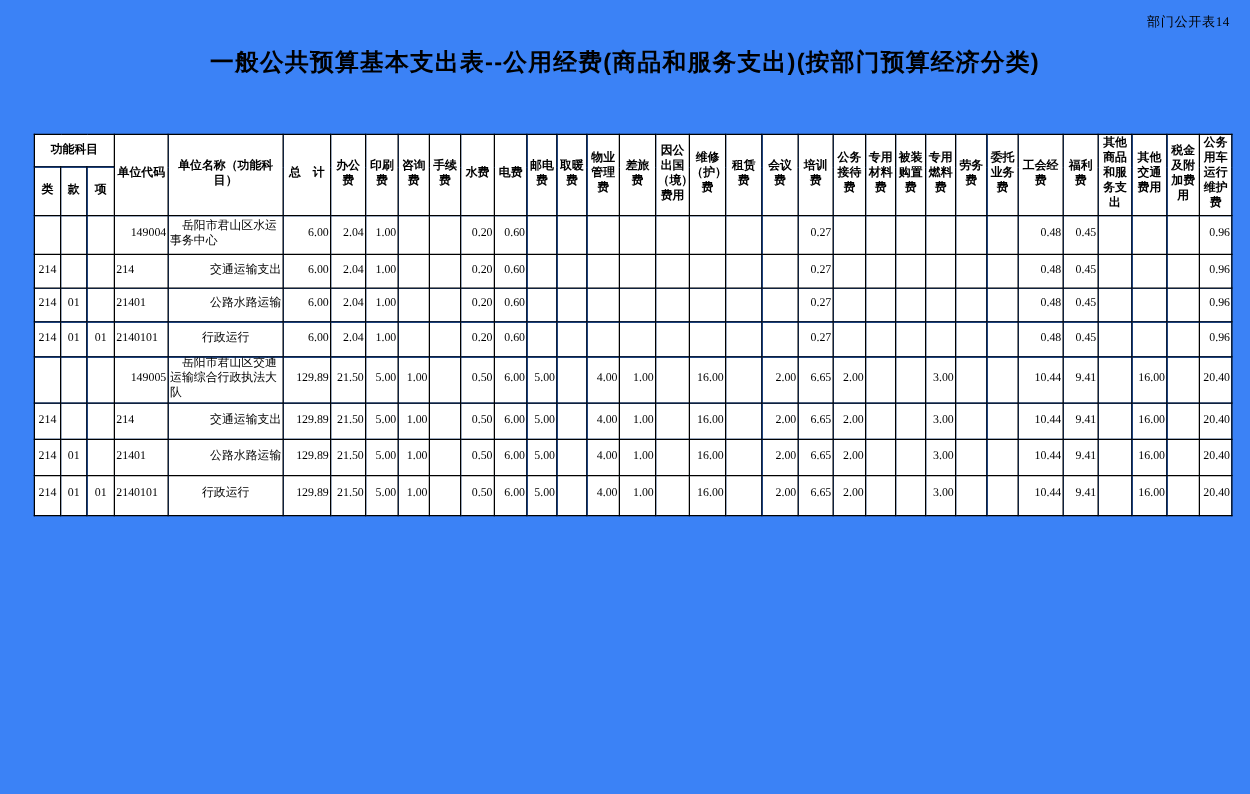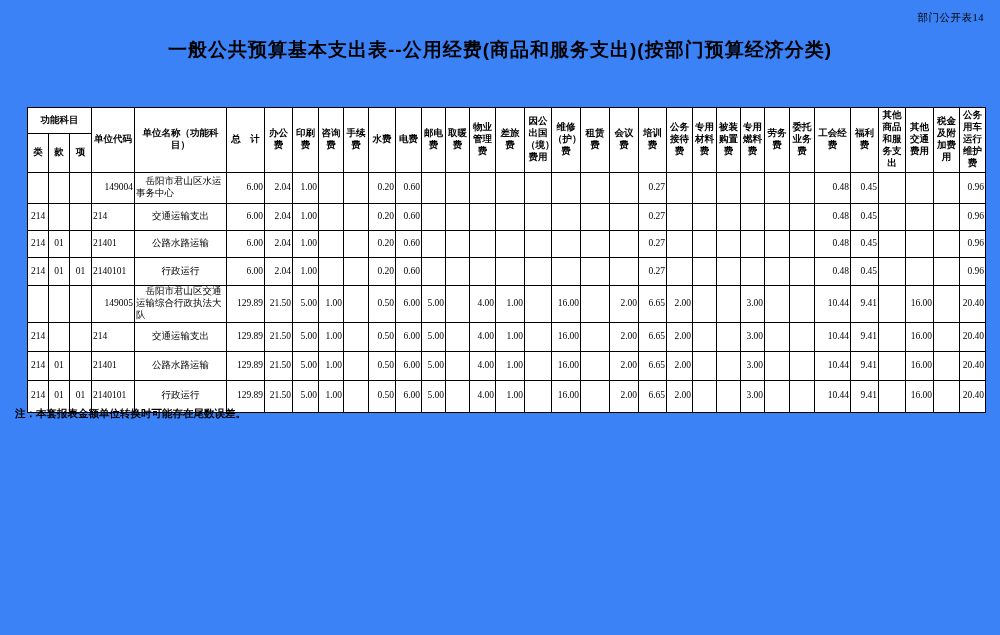--- a/index.html
+++ b/index.html
@@ -34,21 +34,21 @@
     vertical-align:middle; background:#fff;
   }
   table.budget th {
     font-weight:bold; text-align:center; word-break:break-all;
   }
   td.fn   { text-align:center; }
   td.num  { text-align:right; padding-right:2px; white-space:nowrap; }
   td.code-right { text-align:right; padding-right:2px; }
   td.code-left  { text-align:left;  padding-left:2px; }
   td.vbottom    { vertical-align:bottom; }
-  td.name-left   { text-align:center; padding:0 2px;font-family:Liberation Serif, serif; }
+  td.name-left   { text-align:right; padding:0 2px;font-family:Liberation Serif, serif; }
   td.name-center { text-align:center; }
   td.name-indent { text-align:left; padding:0 2px; text-indent:1em;margin-left:23px; }
   .note {
     position:absolute; top:407px; left:15px;
     font-size:10.5px; font-weight:bold;
   }
 </style>
 </head>
 <body>
 
@@ -409,14 +409,13 @@
           <td class="num">10.44</td>
           <td class="num">9.41</td>
           <td class="num"></td>
           <td class="num">16.00</td>
           <td class="num"></td>
           <td class="num">20.40</td>
         </tr>
       </tbody>
   </table>
 
-  <div class="note">注：本套报表金额单位转换时可能存在尾数误差。</div>
 </div>
 
 </body></html>

